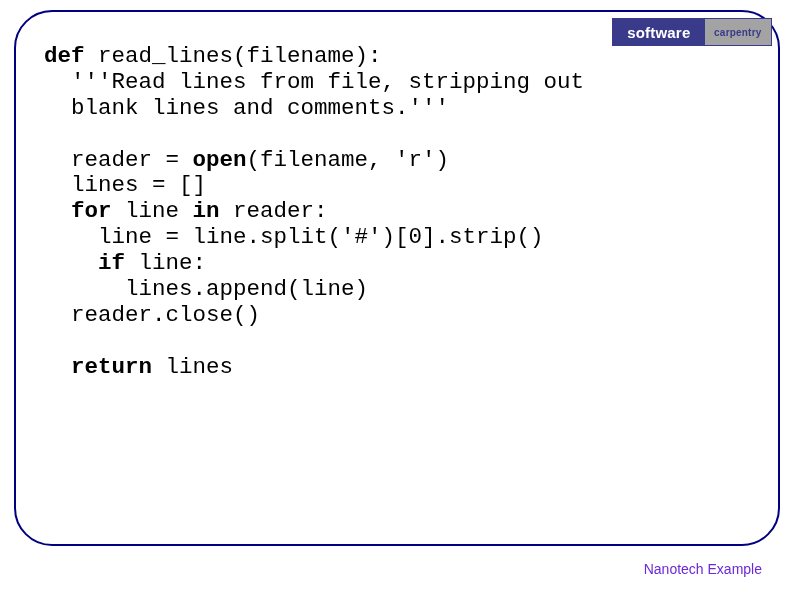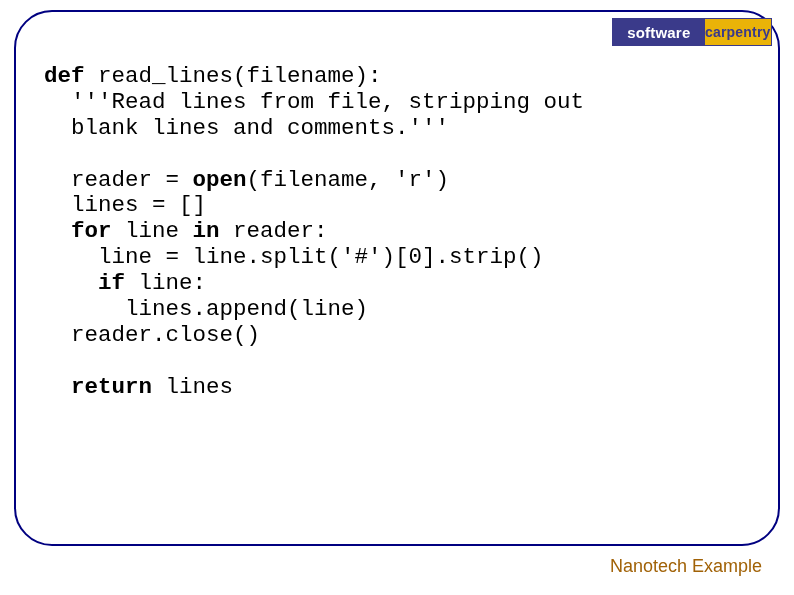--- a/index.html
+++ b/index.html
@@ -39,54 +39,54 @@
     font-family: Arial, sans-serif;
     font-weight: bold;
     font-size: 15px;
     display: flex;
     align-items: center;
     justify-content: center;
     letter-spacing: 0.2px;
   }
   .logo .cp {
     flex: 1;
-    background: #eab308;
+    background: #a3a3a3;
     color: #3a3a8a;
     font-family: Arial, sans-serif;
     font-weight: bold;
-    font-size: 14px;
+    font-size: 10px;
     display: flex;
     align-items: center;
     justify-content: center;
     letter-spacing: 0.2px;
   }
   .code {
     position: absolute;
     left: 44px;
-    top: 64px;
+    top: 44px;
     font-family: "Courier New", Courier, monospace;
     font-size: 22.5px;
     line-height: 1.15;
     color: #000000;
     white-space: pre;
   }
   .code .kw { font-weight: bold; }
   .footer-left {
     position: absolute;
     left: 38px;
     bottom: 18px;
     font-size: 15px;
     color: #000000;
   }
   .footer-right {
     position: absolute;
     right: 32px;
     bottom: 18px;
-    font-size: 18px;
-    color: #a16207;
+    font-size: 14px;
+    color: #6d28d9;
   }
 </style>
 </head>
 <body>
 
 <div class="slide">
   <div class="frame"></div>
 
   <div class="logo">
     <div class="sw">software</div>

